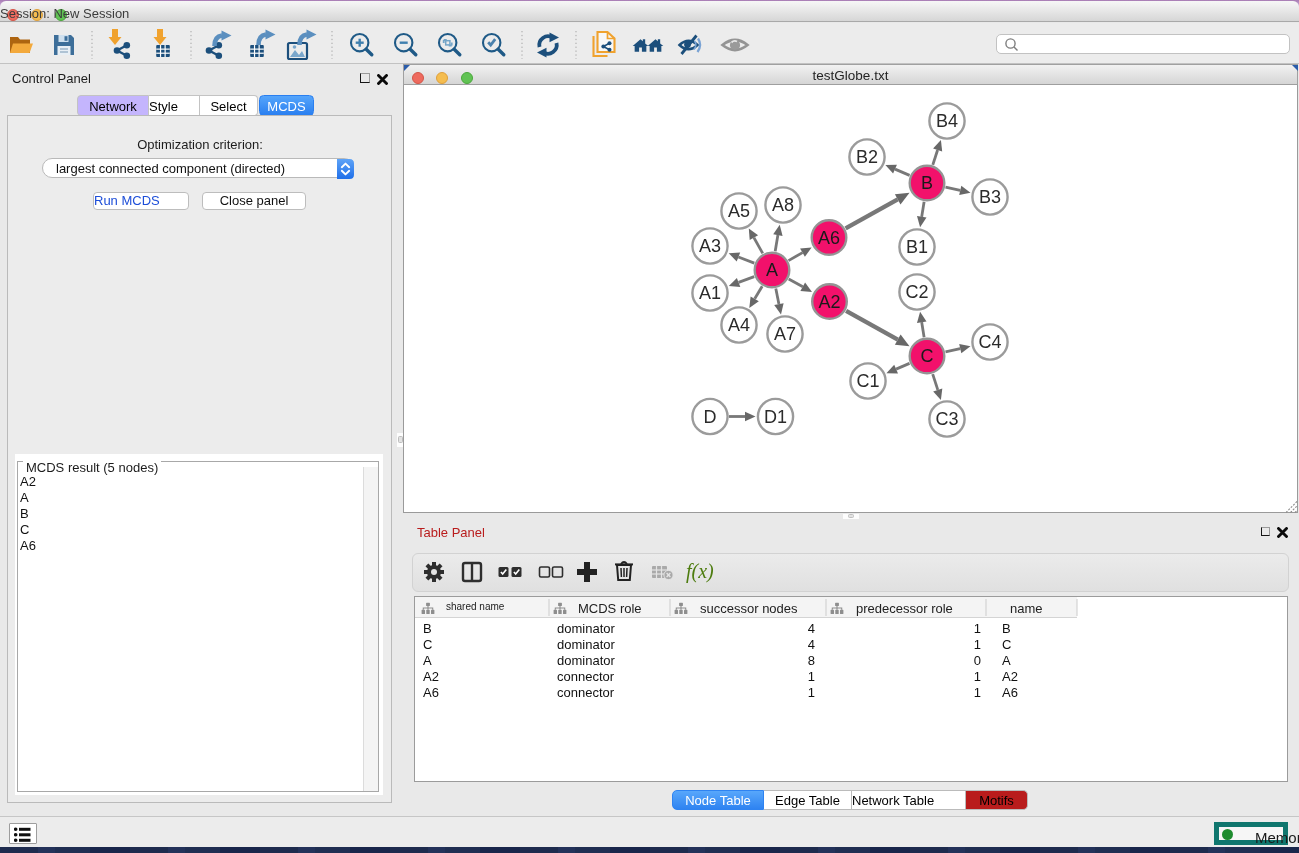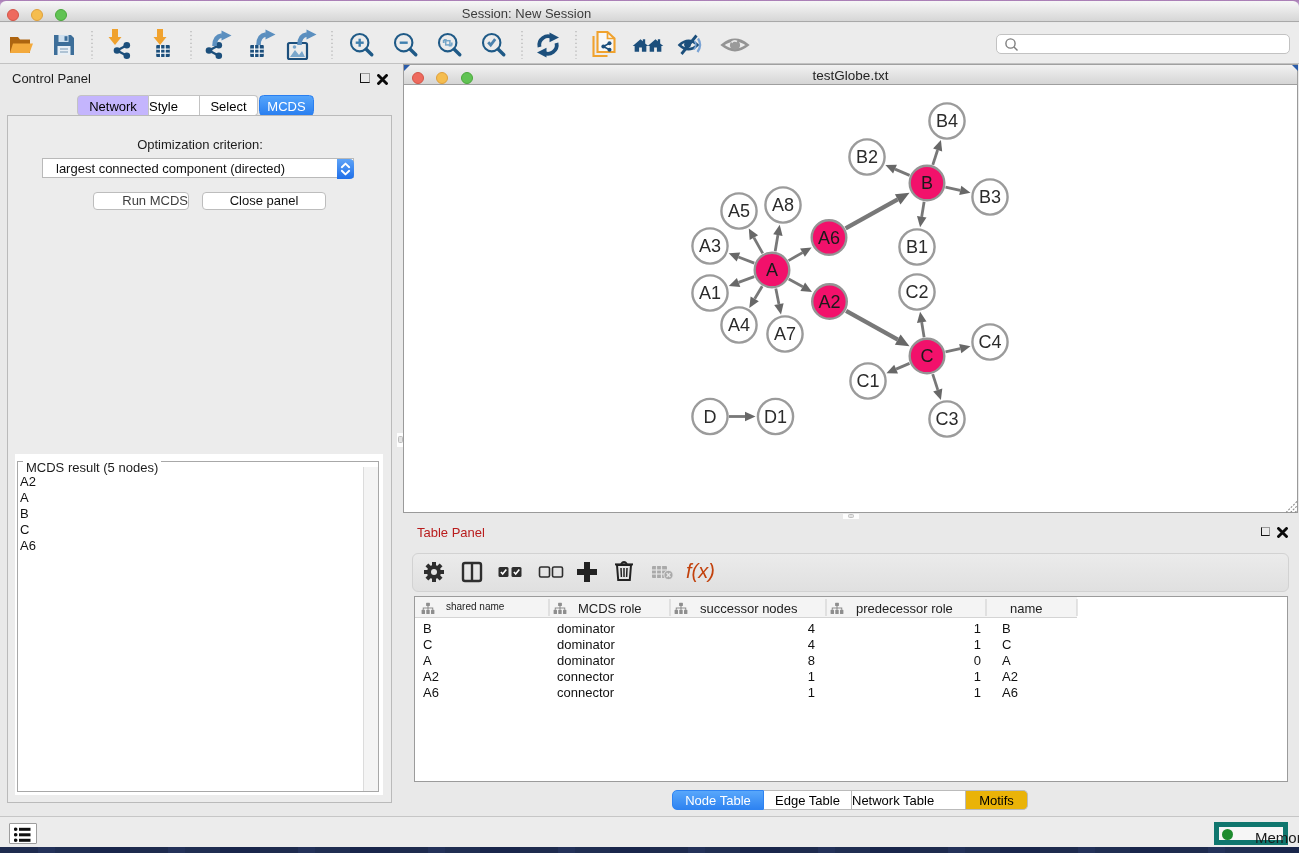--- a/index.html
+++ b/index.html
@@ -6,21 +6,21 @@
 .ttl{font-size:13px;color:#333}
 .light{width:12px;height:12px;border-radius:50%;display:inline-block}
 </style></head><body>
 
 <div class="abs" style="left:0;top:0;width:1299px;height:10px;background:linear-gradient(#a87cb4,#c9aad6 60%,#e8dcef)"></div>
 
 <div class="abs" style="left:0;top:1px;width:1299px;height:21px;background:linear-gradient(#f7f7f7,#d6d6d6);border-bottom:1px solid #a9a9a9;border-radius:6px 6px 0 0"></div>
 <div class="abs" style="left:6.5px;top:6.5px"><span class="light" style="background:#ee6a5e;border:0.5px solid #d35548"></span>
 <span class="light" style="background:#f5bd4f;border:0.5px solid #dfa03c;margin-left:8px"></span>
 <span class="light" style="background:#61c354;border:0.5px solid #4aa73c;margin-left:8px"></span></div>
-<div class="abs ttl" style="left:0;top:6px;width:1053px;text-align:center;color:#3c3c3c">Session: New Session</div>
+<div class="abs ttl" style="left:0;top:6px;width:1053px;text-align:left;color:#3c3c3c">Session: New Session</div>
 
 <div class="abs" style="left:0;top:23px;width:1299px;height:41px;background:#ececec;border-bottom:1px solid #c2c2c2"></div>
 <svg style="position:absolute;left:0;top:26px" width="1299" height="38" viewBox="0 0 1299 38">
 <g transform="translate(0,-24)">
 <g transform="translate(21,43)">
 <path d="M-11 -8 L-3 -8 L-1 -5.5 L9 -5.5 L9 8 L-11 8 Z" fill="#ad6410"></path>
 <path d="M-8 -1.5 L12 -1.5 L8.5 8 L-11 8 Z" fill="#f3a93c"></path>
       </g>
       <g transform="translate(64,43)">
 <path d="M-10 -10 L7 -10 L10 -7 L10 10 L-10 10 Z" fill="#3d6e99"></path>
@@ -162,33 +162,33 @@
 
 <div class="abs" style="left:77px;top:95px;height:21px;display:flex;font-size:13px;line-height:21px">
 <div style="width:72px;text-align:center;background:#c4b5fd;border:1px solid #c3c3c3;border-radius:4px 0 0 4px">Network</div>
 <div style="width:51px;text-align:left;background:#fff;border:1px solid #c3c3c3;border-left:none">Style</div>
 <div style="width:58px;text-align:center;background:#fff;border:1px solid #c3c3c3;border-left:none;border-radius:0 4px 4px 0">Select</div>
 <div style="width:55px;text-align:center;background:linear-gradient(#55a5fb,#2a7ff0);color:#fff;border:1px solid #2a7ff0;border-radius:4.5px;margin-left:1px">MCDS</div>
 </div>
 
 <div class="abs" style="left:7px;top:115px;width:385px;height:688px;background:#ececec;border:1px solid #bababa"></div>
 <div class="abs ttl" style="left:8px;top:137px;width:384px;text-align:center;color:#1c1c1c">Optimization criterion:</div>
-<div class="abs" style="left:42px;top:158px;width:312px;height:20px;background:#fff;border:1px solid #b9b9b9;border-radius:0;font-size:13px;line-height:19px;color:#111;padding-left:13px">largest connected component (directed)<svg width="17" height="20" viewBox="0 0 17 20" style="position:absolute;right:-1px;top:-0.5px">
+<div class="abs" style="left:42px;top:158px;width:312px;height:20px;background:#fff;border:1px solid #b9b9b9;border-radius:10px;font-size:13px;line-height:19px;color:#111;padding-left:13px">largest connected component (directed)<svg width="17" height="20" viewBox="0 0 17 20" style="position:absolute;right:-1px;top:-0.5px">
 <defs>
         <linearGradient id="bg" x1="0" y1="0" x2="0" y2="1">
           <stop offset="0" stop-color="#5ea3f7"></stop>
           <stop offset="1" stop-color="#1f6fe9"></stop>
         </linearGradient>
       </defs>
 <path d="M0 0 L12.5 0 Q17 0 17 4.5 L17 15.5 Q17 20 12.5 20 L0 20 Z" fill="url(#bg)"></path>
 <path d="M4.8 8.2 L8.5 4.6 L12.2 8.2" stroke="#fff" stroke-width="1.9" fill="none" stroke-linecap="round" stroke-linejoin="round"></path>
 <path d="M4.8 11.8 L8.5 15.4 L12.2 11.8" stroke="#fff" stroke-width="1.9" fill="none" stroke-linecap="round" stroke-linejoin="round"></path>
     </svg></div>
-<div class="abs" style="left:93px;top:192px;width:96px;height:18px;background:#fff;border:1px solid #bdbdbd;border-radius:4px;font-size:13px;line-height:16px;text-align:right;color:#404040">Run MCDS</div>
-<div class="abs" style="left:202px;top:192px;width:124px;height:18px;background:#fff;border:1px solid #bdbdbd;border-radius:4px;font-size:13px;line-height:16px;text-align:center;color:#111">Close panel</div>
+<div class="abs" style="left:93px;top:192px;width:96px;height:18px;background:#fff;border:1px solid #bdbdbd;border-radius:4px;font-size:13px;line-height:16px;text-align:left;color:#1d4ed8">Run MCDS</div>
+<div class="abs" style="left:202px;top:192px;width:104px;height:18px;background:#fff;border:1px solid #bdbdbd;border-radius:4px;font-size:13px;line-height:16px;text-align:center;color:#111">Close panel</div>
 
 <div class="abs" style="left:15px;top:454px;width:368px;height:341px;background:#fff"></div>
 <div class="abs" style="left:17px;top:461px;width:362px;height:331px;border:1px solid #a8a8a8"></div>
 <div class="abs ttl" style="left:23px;top:460px;background:#fff;padding:0 3px;color:#1c1c1c">MCDS result (5 nodes)</div>
 <div class="abs" style="left:20px;top:474px;font-size:13px;line-height:16.1px;color:#111">A2<br>A<br>B<br>C<br>A6</div>
 <div class="abs" style="left:363px;top:467px;width:15px;height:324px;background:#f4f4f4;border-left:1px solid #dcdcdc"></div>
 
 <div class="abs" style="left:397px;top:433px;width:6px;height:14px;background:#fdfdfd"></div>
 <div class="abs" style="left:398px;top:436px;width:5px;height:7px;background:#e2e2e2;border:1px solid #bdbdbd;border-radius:1.5px"></div>
 
@@ -353,21 +353,21 @@
           <line x1="-10" y1="-2" x2="5" y2="-2"></line>
           <line x1="-10" y1="2" x2="5" y2="2"></line>
           <line x1="-5.5" y1="-6" x2="-5.5" y2="6"></line>
           <line x1="-0.5" y1="-6" x2="-0.5" y2="6"></line>
         </g>
 <circle cx="6.5" cy="3" r="4.6" fill="#a9a9a9" stroke="#e4e4e4" stroke-width="1"></circle>
         <path d="M4.6 1.1 L8.4 4.9 M8.4 1.1 L4.6 4.9" stroke="#e4e4e4" stroke-width="1.4"></path>
       </g>
     </g>
   </svg>
-<div class="abs" style="left:686px;top:560px;font-family:Liberation Sans, sans-serif;font-style:italic;font-size:20px;color:#c2410c">f(x)</div>
+<div class="abs" style="left:686px;top:560px;font-family:Liberation Serif, serif;font-style:italic;font-size:20px;color:#4d7c0f">f(x)</div>
 
 <div class="abs" style="left:414px;top:596px;width:874px;height:186px;background:#fff;border:1px solid #9b9b9b"></div>
 <div class="abs" style="left:415px;top:597px;width:662px;height:21px;background:#f4f4f4;border-bottom:1px solid #d4d4d4"></div>
 <svg class="abs" style="left:415px;top:597px" width="680" height="21">
     <g stroke="#cccccc">
       <line x1="134" y1="2" x2="134" y2="19"></line>
       <line x1="255" y1="2" x2="255" y2="19"></line>
       <line x1="411" y1="2" x2="411" y2="19"></line>
       <line x1="571" y1="2" x2="571" y2="19"></line>
       <line x1="662" y1="2" x2="662" y2="19"></line>
@@ -431,21 +431,21 @@
 <div class="abs" style="left:423px;top:685px;font-size:13px;color:#111">A6</div>
 <div class="abs" style="left:557px;top:685px;font-size:13px;color:#111">connector</div>
 <div class="abs" style="left:740px;top:685px;width:75px;text-align:right;font-size:13px;color:#111">1</div>
 <div class="abs" style="left:906px;top:685px;width:75px;text-align:right;font-size:13px;color:#111">1</div>
 <div class="abs" style="left:1002px;top:685px;font-size:13px;color:#111">A6</div>
 
 <div class="abs" style="left:672px;top:790px;height:20px;display:flex;font-size:13px;line-height:20px">
 <div style="width:92px;text-align:center;background:linear-gradient(#58a7fb,#2e83f1);color:#fff;border:1px solid #2e83f1;border-radius:5px 0 0 5px">Node Table</div>
 <div style="width:88px;text-align:center;background:#fff;border:1px solid #bbb;border-left:none">Edge Table</div>
 <div style="width:114px;text-align:left;background:#fff;border:1px solid #bbb;border-left:none">Network Table</div>
-<div style="width:62px;text-align:center;background:#eab308;border:1px solid #bbb;border-left:none;border-radius:0 5px 5px 0">Motifs</div>
+<div style="width:62px;text-align:center;background:#b91c1c;border:1px solid #bbb;border-left:none;border-radius:0 5px 5px 0">Motifs</div>
 </div>
 
 <div class="abs" style="left:0;top:816px;width:1299px;height:31px;background:#ececec;border-top:1px solid #c6c6c6"></div>
 <div class="abs" style="left:9px;top:823px;width:28px;height:21px;border:1.5px solid #9d9d9d;background:#fff;border-radius:1px;text-align:center;padding-top:2.5px"><svg width="18" height="16" viewBox="0 0 18 16">
       <g fill="#0f0f0f">
         <circle cx="1.7" cy="2.3" r="1.8"></circle>
         <circle cx="1.7" cy="7.8" r="1.8"></circle>
         <circle cx="1.7" cy="13.3" r="1.8"></circle>
         <rect x="5" y="0.8" width="11.5" height="3"></rect>
         <rect x="5" y="6.3" width="11.5" height="3"></rect>

